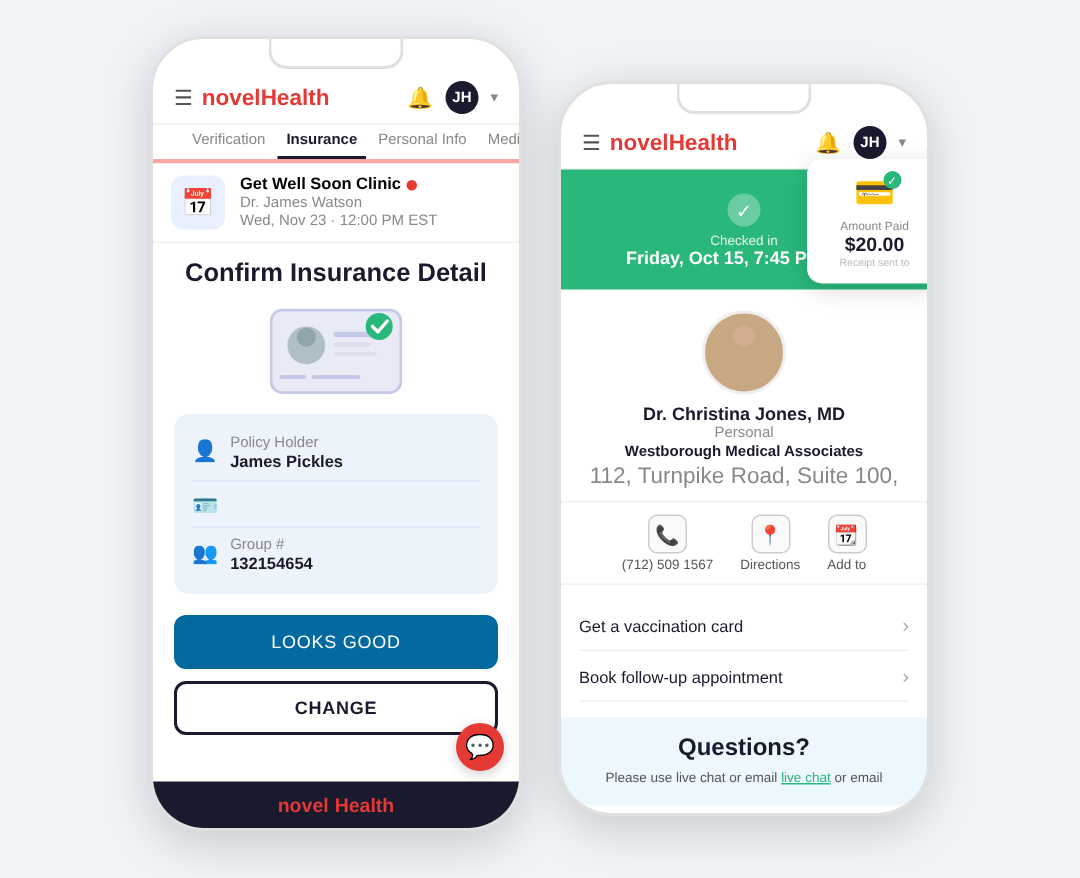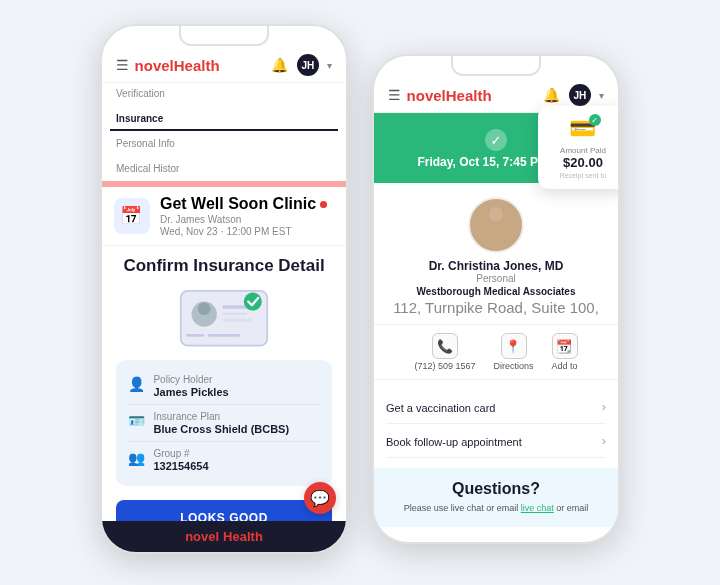--- a/index.html
+++ b/index.html
@@ -80,25 +80,24 @@
       border-radius: 50%;
       width: 22px; height: 22px;
       display: flex; align-items: center; justify-content: center;
       font-size: 10px; font-weight: 700;
     }
     .hamburger { font-size: 14px; color: #555; cursor: pointer; }
 
     
     .steps-tabs {
       display: flex;
-      border-bottom: 6px solid #fca5a5;
-      padding: 0 8px;
+      border-bottom: 3px solid #fca5a5;
+      padding: 0 20px;
       font-size: 10px;
       gap: 2px;
-      flex-direction: column;
     }
     .step-tab {
       padding: 5px 6px;
       color: #888;
       border-bottom: 2px solid transparent;
       white-space: nowrap;
     }
     .step-tab.active {
       color: #1a1a2e;
       border-bottom: 2px solid #1a1a2e;
@@ -116,21 +115,21 @@
     }
     .clinic-icon {
       background: #e8f0ff;
       border-radius: 8px;
       width: 36px; height: 36px;
       display: flex; align-items: center; justify-content: center;
       font-size: 18px;
       flex-shrink: 0;
     }
     .clinic-info { font-size: 10px; }
-    .clinic-name { font-weight: 700; font-size: 16px; display: flex; align-items: center; gap: 4px; }
+    .clinic-name { font-weight: 700; font-size: 11px; display: flex; align-items: center; gap: 4px; }
     .clinic-dot { width: 7px; height: 7px; background: #e53935; border-radius: 50%; display: inline-block; }
     .clinic-sub { color: #888; margin-top: 1px; }
 
     
     .main-content {
       padding: 10px 14px;
     }
     .section-title {
       font-size: 17px;
       font-weight: 800;
@@ -162,28 +161,28 @@
       border-bottom: 1px solid #d8e6f5;
     }
     .field-item:last-child { border-bottom: none; }
     .field-icon { font-size: 14px; color: #7a8cbb; margin-top: 2px; }
     .field-text { font-size: 10px; }
     .field-label { color: #888; margin-bottom: 1px; }
     .field-value { font-weight: 700; font-size: 11px; color: #1a1a2e; }
 
     
     .btn-primary {
-      background: #1d4ed8;
+      background: #0369a1;
       color: #fff;
       border: none;
       border-radius: 8px;
       width: 100%;
       padding: 11px;
       font-size: 12px;
-      font-weight: 700;
+      font-weight: 400;
       letter-spacing: 0.5px;
       cursor: pointer;
       margin-bottom: 8px;
     }
     .btn-secondary {
       background: #fff;
       color: #1a1a2e;
       border: 2px solid #1a1a2e;
       border-radius: 8px;
       width: 100%;
@@ -415,24 +414,20 @@
       <div class="field-list">
         <div class="field-item">
           <span class="field-icon">👤</span>
           <div class="field-text">
             <div class="field-label">Policy Holder</div>
             <div class="field-value">James Pickles</div>
           </div>
         </div>
         <div class="field-item">
           <span class="field-icon">🪪</span>
-          <div class="field-text">
-            <div class="field-label">Insurance Plan</div>
-            <div class="field-value">Blue Cross Shield (BCBS)</div>
-          </div>
         </div>
         <div class="field-item">
           <span class="field-icon">👥</span>
           <div class="field-text">
             <div class="field-label">Group #</div>
             <div class="field-value">132154654</div>
           </div>
         </div>
       </div>
 
@@ -461,20 +456,21 @@
       </div>
       <div class="nav-icons">
         <span class="bell-icon">🔔</span>
         <div class="avatar-badge">JH</div>
         <span style="font-size:10px;color:#888;">▾</span>
       </div>
     </div>
 
     <div class="checkin-banner">
       <div class="checkin-check">✓</div>
+      <div class="checkin-label">Checked in</div>
       <div class="checkin-date">Friday, Oct 15, 7:45 PM EST</div>
     </div>
 
     <div class="doctor-section">
       <div class="doctor-avatar">
 
         <svg width="40" height="44" viewBox="0 0 40 44">
           <circle cx="20" cy="14" r="12" fill="#c8a882"></circle>
           <circle cx="20" cy="11" r="7" fill="#d4af91"></circle>
           <ellipse cx="20" cy="36" rx="16" ry="10" fill="#c8a882"></ellipse>

